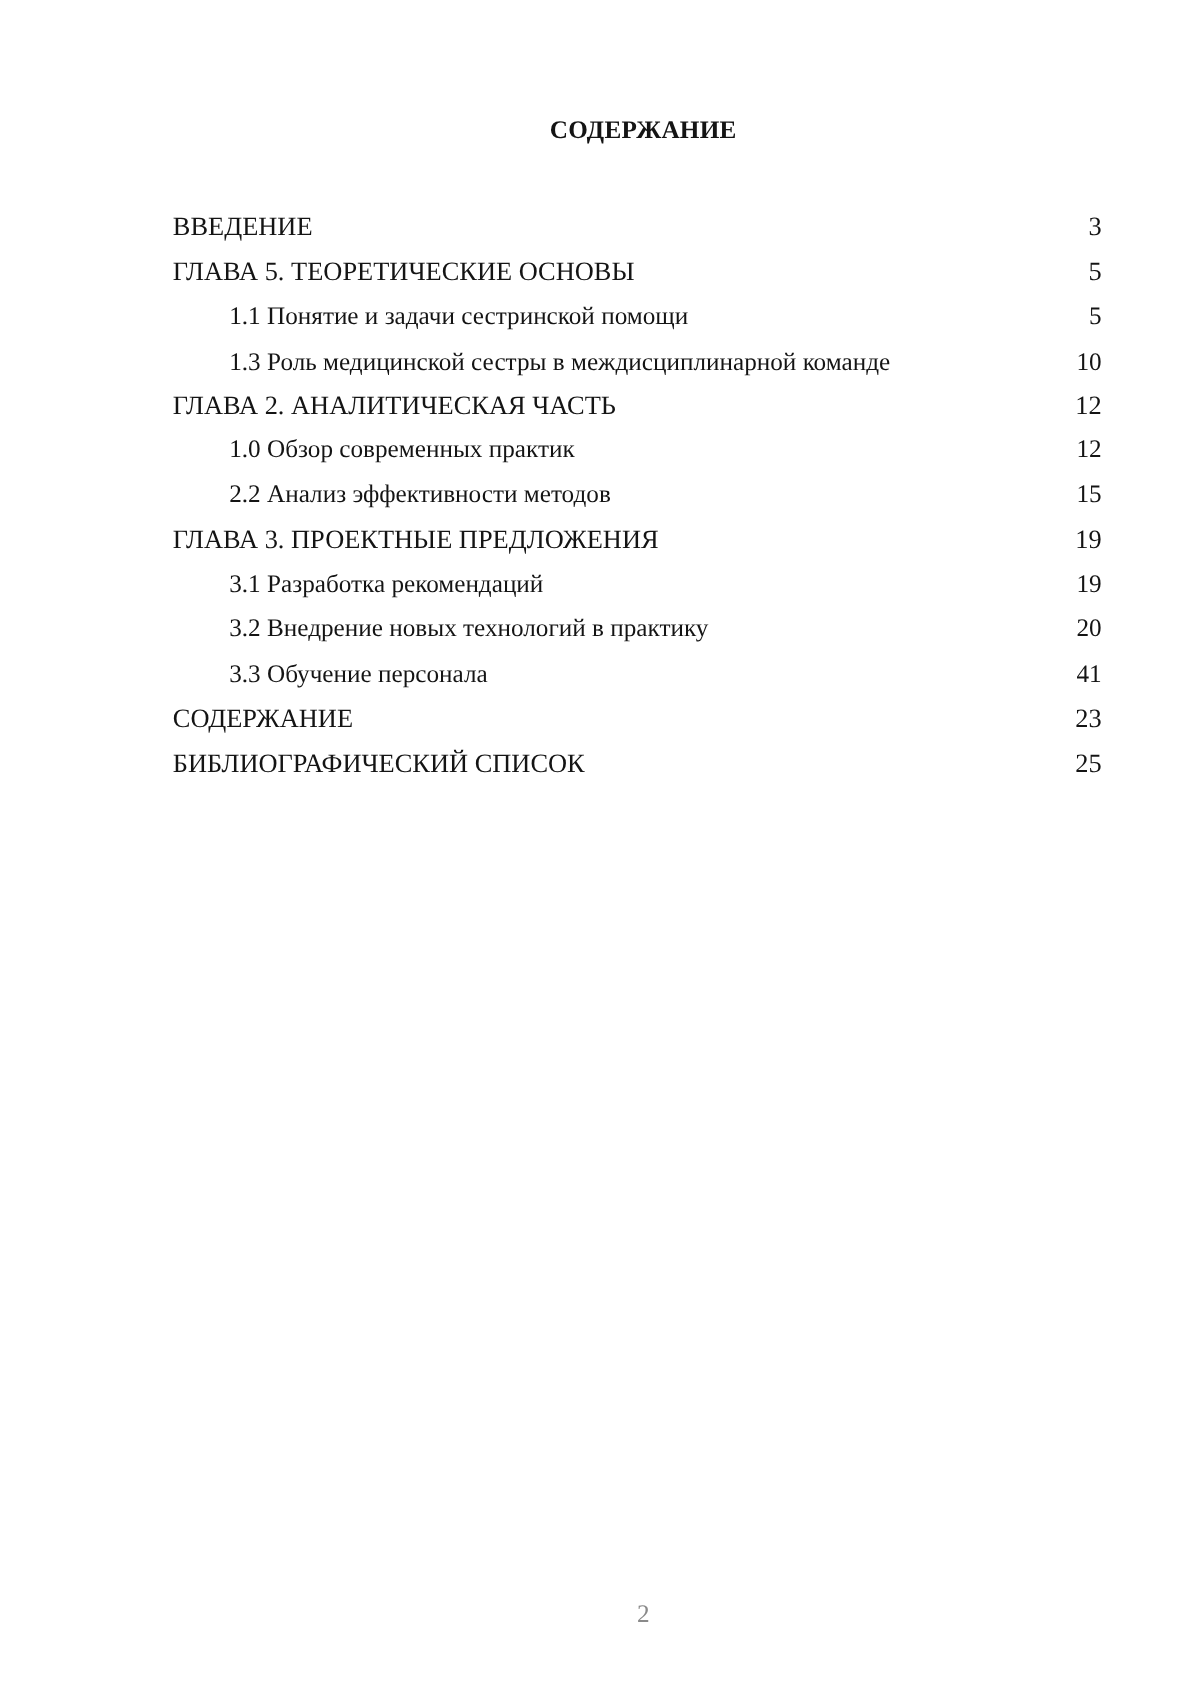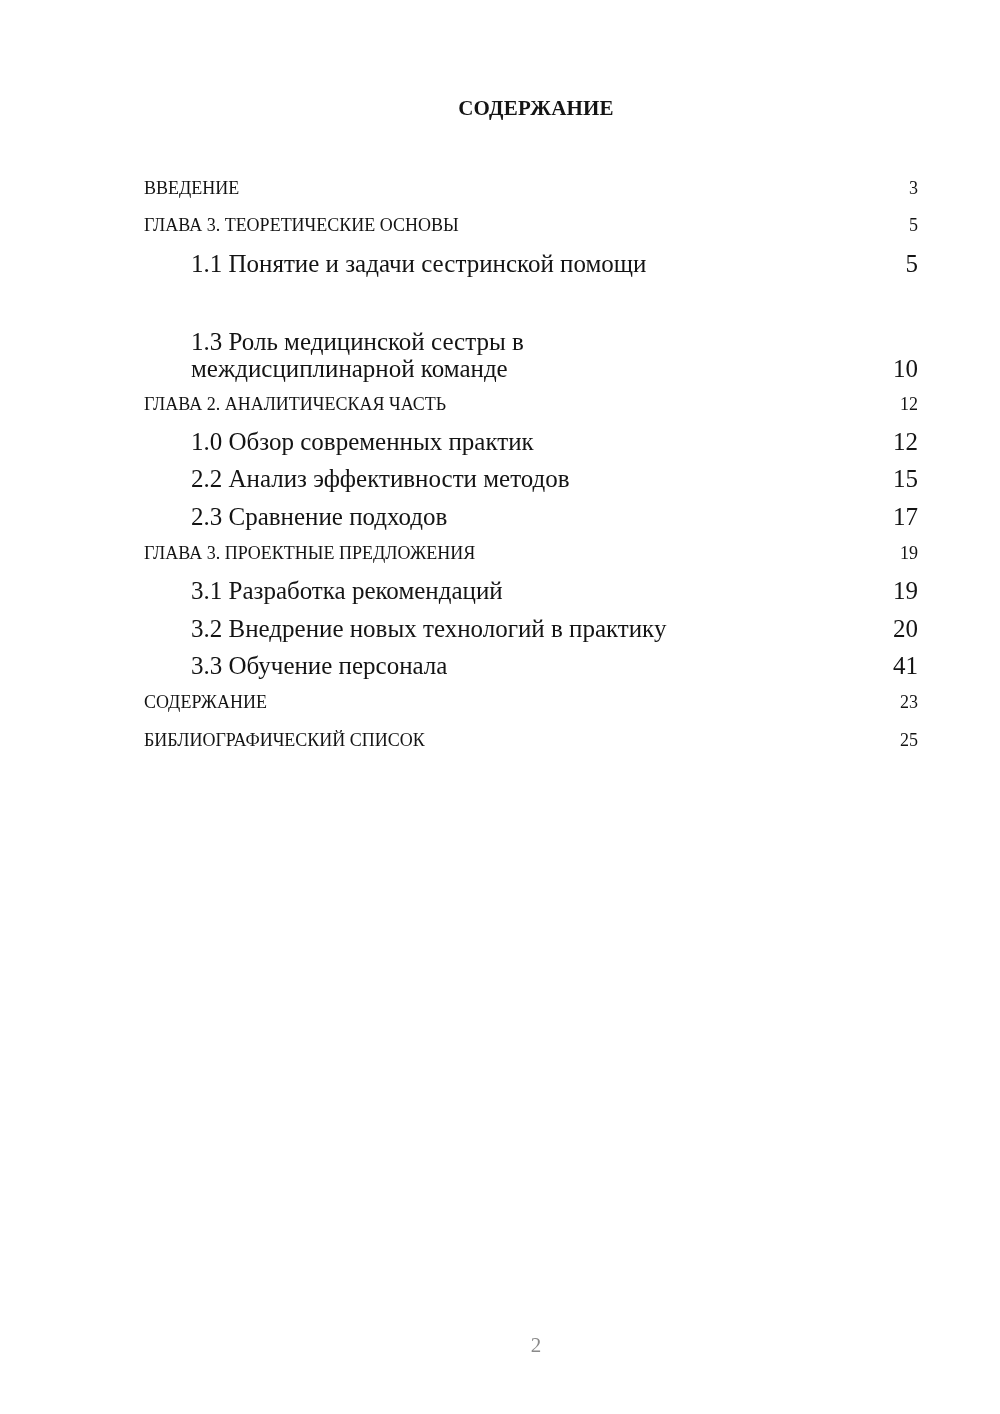--- a/index.html
+++ b/index.html
@@ -34,32 +34,31 @@
       position: absolute;
       left: 144px;
       top: 170px;
       width: 774px;
     }
     .toc-row {
       position: relative;
       display: flex;
       justify-content: space-between;
       align-items: flex-end;
-      font-size: 18px;
+      font-size: 22px;
       line-height: 37.3px;
     }
     .toc-row.level-2 {
       padding-left: 47px;
-      font-size: 25px;
+      font-size: 21px;
     }
     .toc-row.multi {
       line-height: 27px;
       padding-top: 6px;
       padding-bottom: 4px;
-      margin-top: 40px;
     }
     .toc-label {
       max-width: 560px;
     }
     .toc-page {
       text-align: right;
       min-width: 30px;
     }
     .page-number {
       position: absolute;
@@ -76,21 +75,21 @@
 
 <div class="page">
   <div class="title">СОДЕРЖАНИЕ</div>
 
   <div class="toc">
     <div class="toc-row level-1">
       <span class="toc-label">ВВЕДЕНИЕ</span>
       <span class="toc-page">3</span>
     </div>
     <div class="toc-row level-1">
-      <span class="toc-label">ГЛАВА 3. ТЕОРЕТИЧЕСКИЕ ОСНОВЫ</span>
+      <span class="toc-label">ГЛАВА 5. ТЕОРЕТИЧЕСКИЕ ОСНОВЫ</span>
       <span class="toc-page">5</span>
     </div>
     <div class="toc-row level-2">
       <span class="toc-label">1.1 Понятие и задачи сестринской помощи</span>
       <span class="toc-page">5</span>
     </div>
     <div class="toc-row level-2 multi">
       <span class="toc-label">1.3 Роль медицинской сестры в междисциплинарной команде</span>
       <span class="toc-page">10</span>
     </div>
@@ -98,24 +97,20 @@
       <span class="toc-label">ГЛАВА 2. АНАЛИТИЧЕСКАЯ ЧАСТЬ</span>
       <span class="toc-page">12</span>
     </div>
     <div class="toc-row level-2">
       <span class="toc-label">1.0 Обзор современных практик</span>
       <span class="toc-page">12</span>
     </div>
     <div class="toc-row level-2">
       <span class="toc-label">2.2 Анализ эффективности методов</span>
       <span class="toc-page">15</span>
-    </div>
-    <div class="toc-row level-2">
-      <span class="toc-label">2.3 Сравнение подходов</span>
-      <span class="toc-page">17</span>
     </div>
     <div class="toc-row level-1">
       <span class="toc-label">ГЛАВА 3. ПРОЕКТНЫЕ ПРЕДЛОЖЕНИЯ</span>
       <span class="toc-page">19</span>
     </div>
     <div class="toc-row level-2">
       <span class="toc-label">3.1 Разработка рекомендаций</span>
       <span class="toc-page">19</span>
     </div>
     <div class="toc-row level-2">

